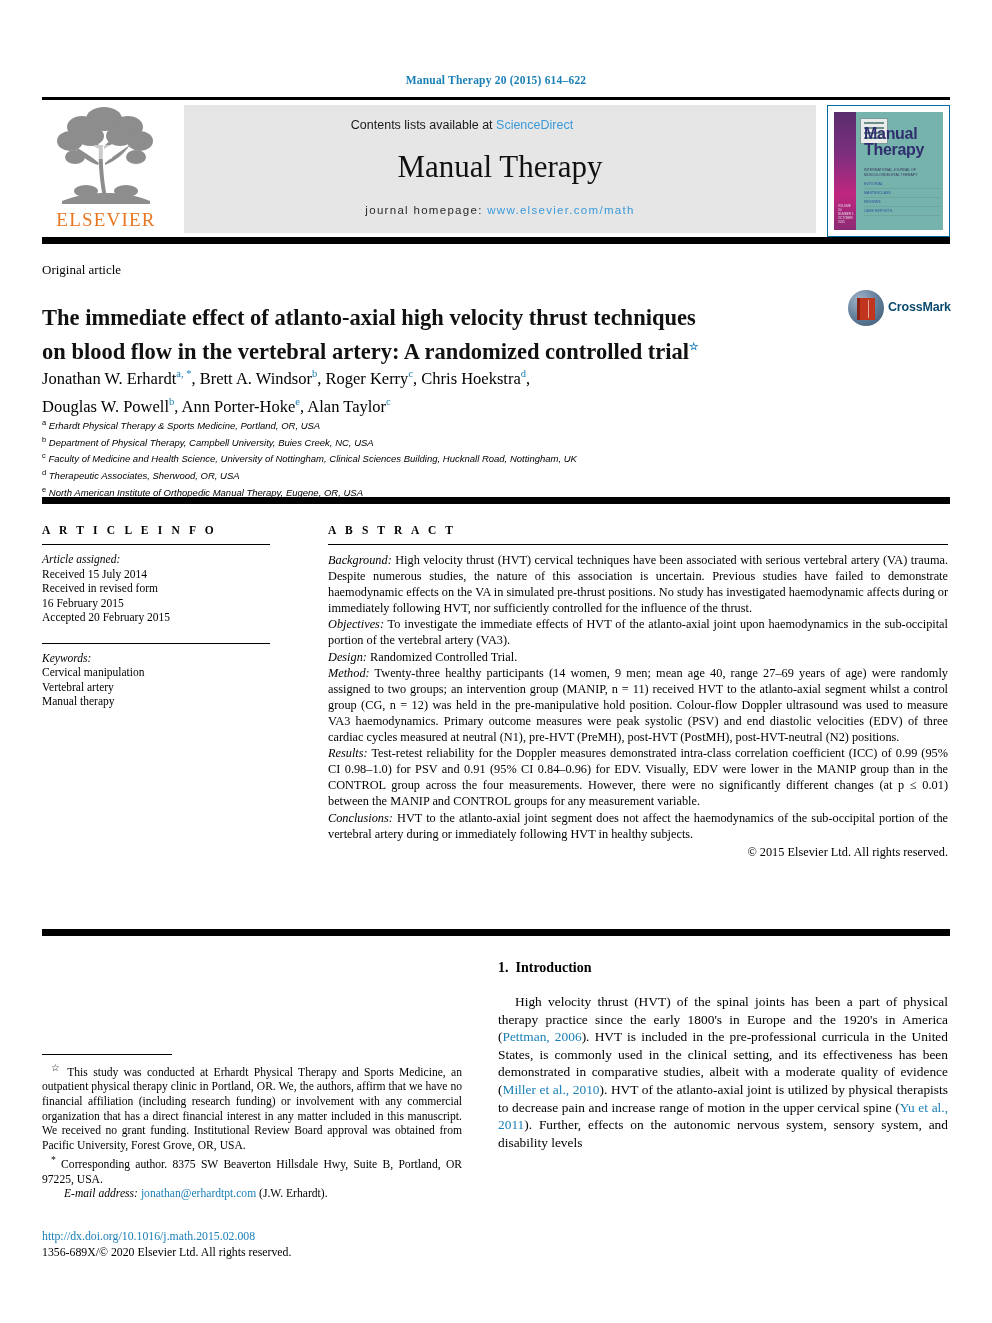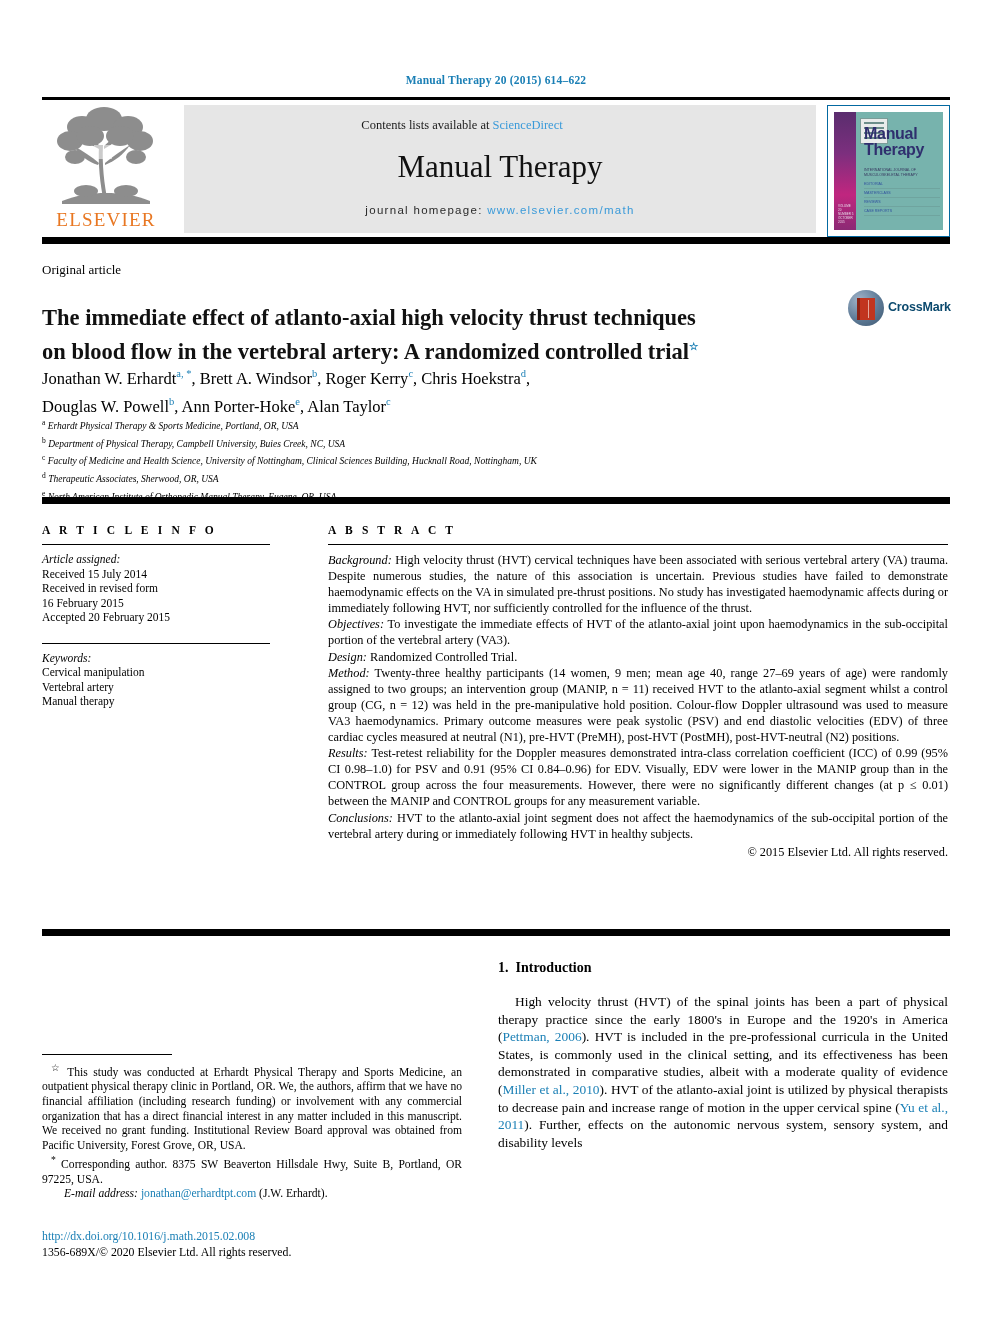--- a/index.html
+++ b/index.html
@@ -68,21 +68,21 @@
     position: absolute;
     left: 142px; top: 5px;
     width: 632px; height: 128px;
     background: #e6e6e6;
   }
   .banner-contents {
     position: absolute;
     left: 0; top: 13px;
     width: 556px;
     text-align: center;
-    font-family: Liberation Serif, serif;
+    font-family: Liberation Sans, sans-serif;
     font-size: 12.5px;
     color: #1a1a1a;
   }
   .banner-contents .sd {
     color: #3a9ad9;
   }
   .banner-journal {
     position: absolute;
     left: 0; top: 44px;
     width: 632px;
@@ -259,21 +259,21 @@
     font-family: "Liberation Serif", serif;
   }
   .authors sup, .title sup { color: #1a7fb5; font-size: 10.5px; }
   .affils {
     position: absolute;
     left: 42px; top: 416px;
     width: 900px;
     font-size: 9.5px;
     line-height: 13.5px;
     font-style: italic;
-    font-family: Liberation Serif, serif;
+    font-family: Liberation Sans, sans-serif;
   }
   .affils div sup { font-style: normal; font-size: 7.5px; }
 
   
   .rule-mid { top: 497px; }
   .info-col {
     position: absolute;
     left: 42px; top: 524px;
     width: 228px;
   }

